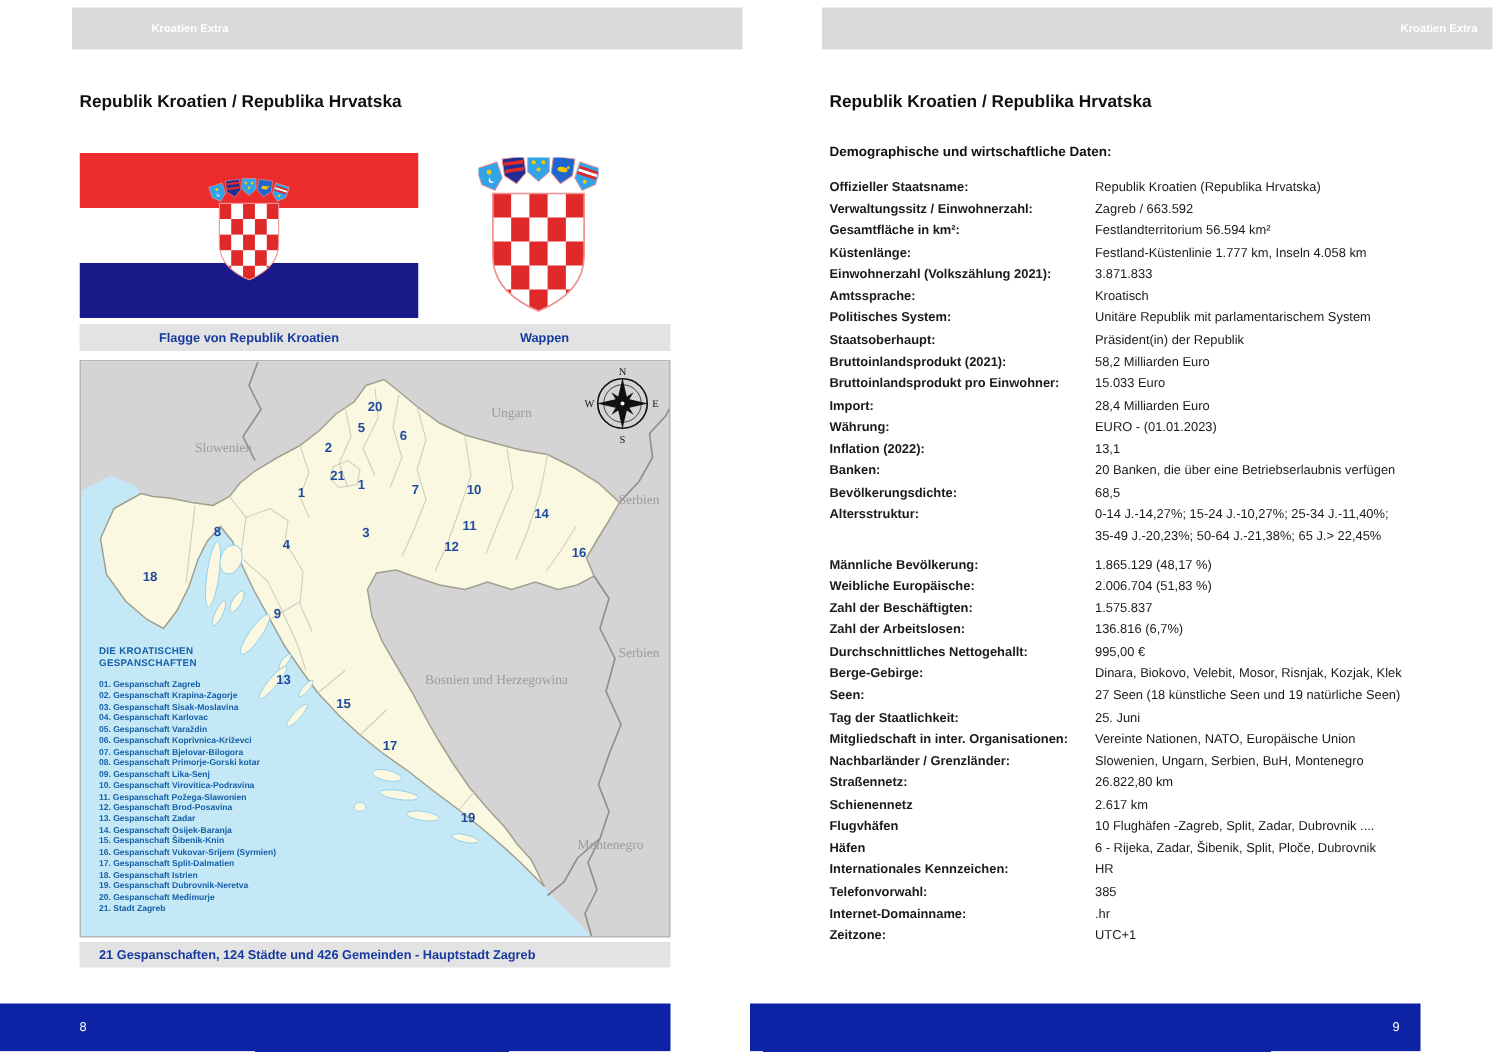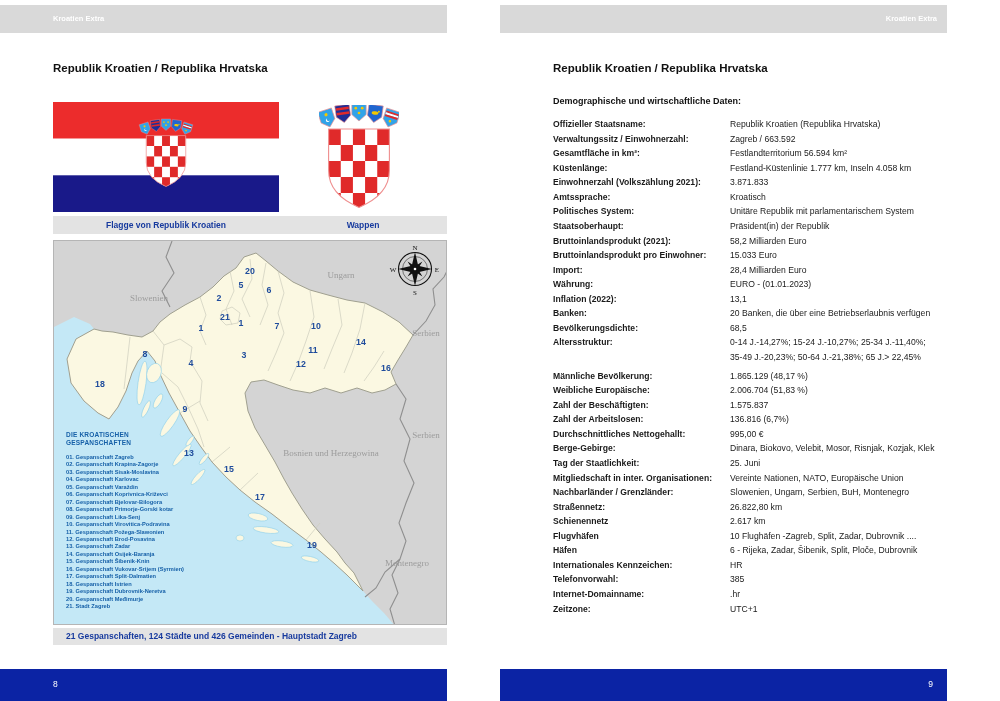--- a/index.html
+++ b/index.html
@@ -1,21 +1,21 @@
 <!DOCTYPE html>
 <html><head>
 <meta charset="utf-8">
 <style>
   html,body{margin:0;padding:0;background:#ffffff;}
   #canvas{position:relative;width:1000px;height:701px;background:#ffffff;overflow:hidden;
           font-family:"Liberation Sans",sans-serif;color:#1a1a1a;}
   .abs{position:absolute;}
   
   .hdr{position:absolute;top:5px;height:28px;background:#d9d9d9;color:#ffffff;
-       font-size:7.5px;font-weight:bold;line-height:28px;}
+       font-size:7.5px;font-weight:bold;line-height:28px;margin-left:48px;}
   .hdr.left{left:0;width:447px;padding-left:53px;box-sizing:border-box;}
   .hdr.right{left:500px;width:447px;text-align:right;padding-right:10px;box-sizing:border-box;}
   .ftr{position:absolute;top:669px;height:32px;background:#0b23a4;color:#ffffff;
        font-size:8.5px;line-height:30px;}
   .ftr.left{left:0;width:447px;padding-left:53px;box-sizing:border-box;}
   .ftr.right{left:500px;width:447px;text-align:right;padding-right:14px;box-sizing:border-box;}
   .page-title{position:absolute;top:62px;font-size:11.5px;font-weight:bold;color:#111;}
   
   .caption-bar{position:absolute;left:53px;top:216px;width:394px;height:18px;background:#e3e3e3;}
   .caption-bar span{position:absolute;top:0;height:30px;line-height:18px;font-size:8.5px;
@@ -361,20 +361,24 @@
       </div>
       <div class="row">
         <div class="lbl">Durchschnittliches Nettogehallt:</div>
         <div class="val">995,00 €</div>
       </div>
       <div class="row">
         <div class="lbl">Berge-Gebirge:</div>
         <div class="val">Dinara, Biokovo, Velebit, Mosor, Risnjak, Kozjak, Klek</div>
       </div>
       <div class="row">
+        <div class="lbl">Seen:</div>
+        <div class="val">27 Seen (18 künstliche Seen und 19 natürliche Seen)</div>
+      </div>
+      <div class="row">
         <div class="lbl">Tag der Staatlichkeit:</div>
         <div class="val">25. Juni</div>
       </div>
       <div class="row">
         <div class="lbl">Mitgliedschaft in inter. Organisationen:</div>
         <div class="val">Vereinte Nationen, NATO, Europäische Union</div>
       </div>
       <div class="row">
         <div class="lbl">Nachbarländer / Grenzländer:</div>
         <div class="val">Slowenien, Ungarn, Serbien, BuH, Montenegro</div>

